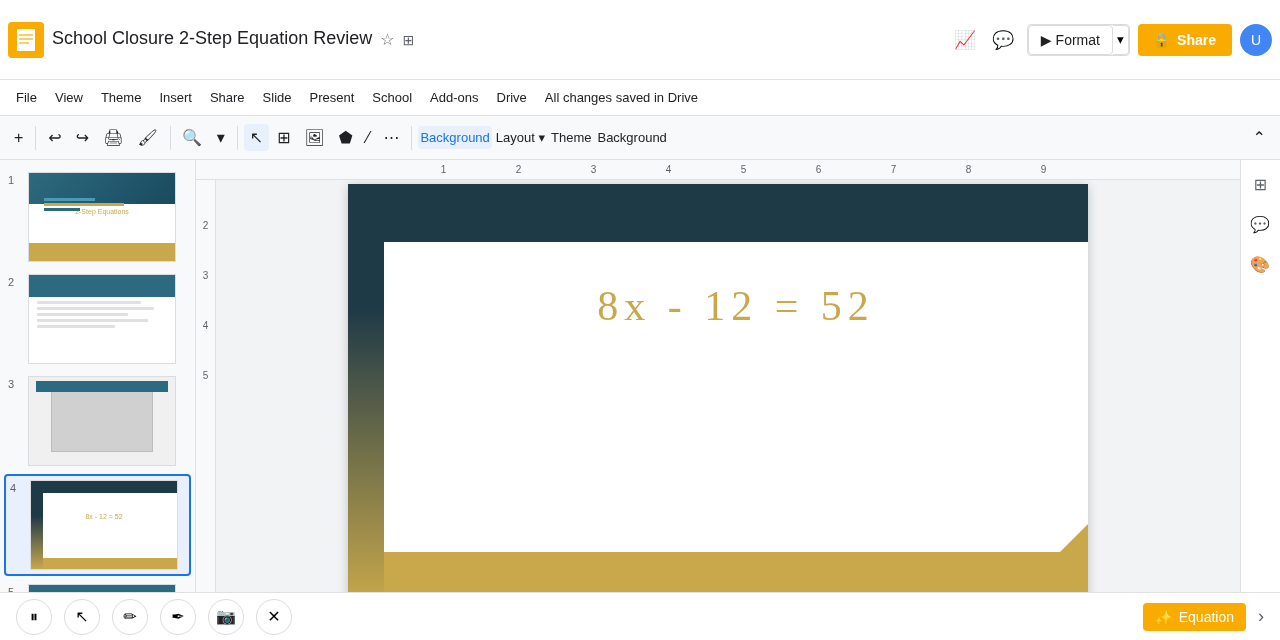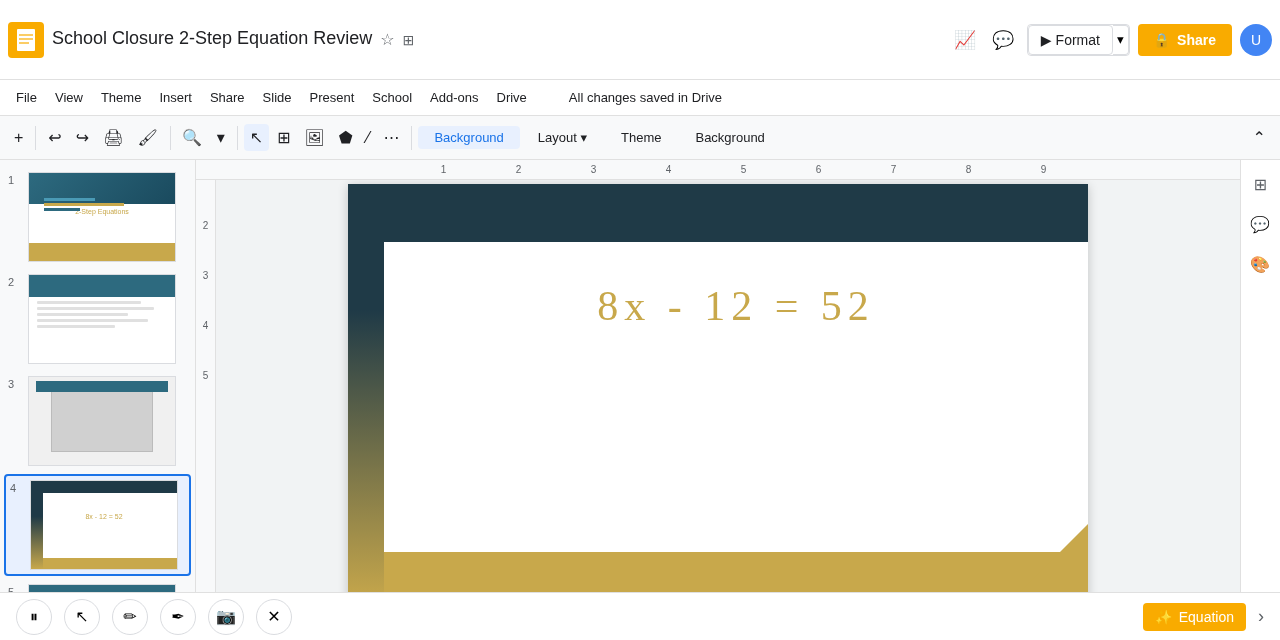--- a/index.html
+++ b/index.html
@@ -12,27 +12,27 @@
     #doc-title { font-size: 18px; color: #202124; font-weight: 400; margin-bottom: 2px; }
     #right-controls { display: flex; align-items: center; gap: 8px; }
     #present-btn { display: flex; align-items: center; background: #fff; border: 1px solid #dadce0; border-radius: 4px; padding: 6px 12px; cursor: pointer; font-size: 14px; color: #202124; gap: 4px; }
     #present-dropdown { background: #fff; border: 1px solid #dadce0; border-left: none; border-radius: 0 4px 4px 0; padding: 6px 4px; cursor: pointer; }
     #share-btn { background: #f9ab00; border: none; border-radius: 4px; padding: 8px 16px; font-size: 14px; font-weight: 600; color: #fff; cursor: pointer; display: flex; align-items: center; gap: 6px; }
     #user-avatar { width: 32px; height: 32px; border-radius: 50%; background: #4285f4; display: flex; align-items: center; justify-content: center; color: white; font-size: 14px; cursor: pointer; }
 
     
     #menu-bar { display: flex; align-items: center; height: 36px; background: #fff; padding: 0 8px; gap: 2px; border-bottom: 1px solid #e0e0e0; }
     #menu-bar span { padding: 4px 8px; cursor: pointer; border-radius: 4px; font-size: 13px; color: #202124; }
-    #all-changes { margin-left: 24px; color: #5f6368; font-size: 13px; }
+    #all-changes { margin-left: 0; color: #5f6368; font-size: 13px; }
 
     
     #toolbar { display: flex; align-items: center; height: 44px; background: #f8f9fa; padding: 0 8px; gap: 2px; border-bottom: 1px solid #e0e0e0; }
     .toolbar-btn { background: none; border: none; cursor: pointer; padding: 4px 6px; border-radius: 4px; display: flex; align-items: center; justify-content: center; color: #202124; font-size: 16px; }
     .toolbar-divider { width: 1px; height: 24px; background: #dadce0; margin: 0 4px; }
-    .toolbar-label { font-size: 13px; padding: 4px 16px; cursor: pointer; border-radius: 4px; color: #202124; }
+    .toolbar-label { font-size: 13px; padding: 4px 2px; cursor: pointer; border-radius: 4px; color: #202124; }
     .toolbar-label.active { background: #e8f0fe; color: #1a73e8; }
 
     
     #main { display: flex; height: calc(640px - 64px - 36px - 44px); }
 
     
     #sidebar { width: 196px; background: #f8f9fa; border-right: 1px solid #e0e0e0; overflow-y: auto; padding: 8px 4px; }
     .slide-thumb { display: flex; align-items: flex-start; gap: 6px; margin-bottom: 4px; cursor: pointer; padding: 4px; border-radius: 4px; }
     .slide-thumb.active { background: #e8f0fe; border: 2px solid #1a73e8; border-radius: 4px; }
     .slide-num { font-size: 11px; color: #5f6368; width: 14px; flex-shrink: 0; padding-top: 2px; }

